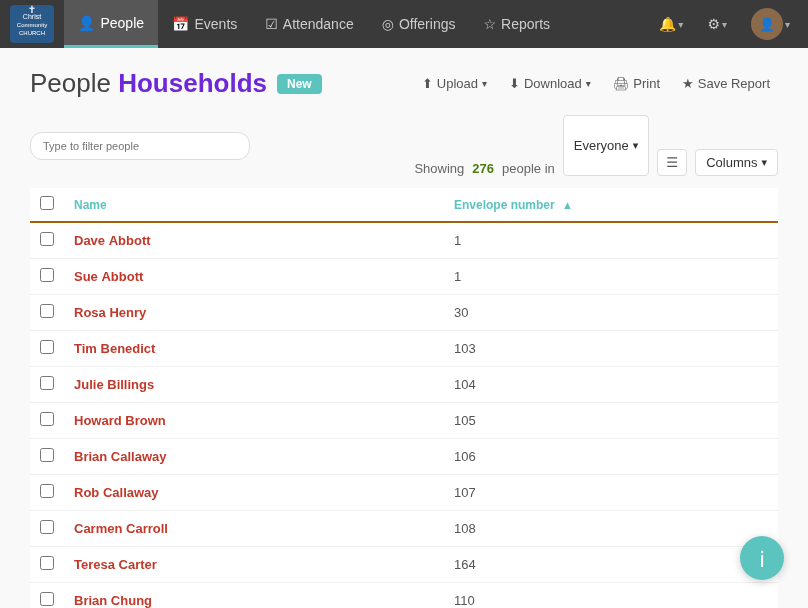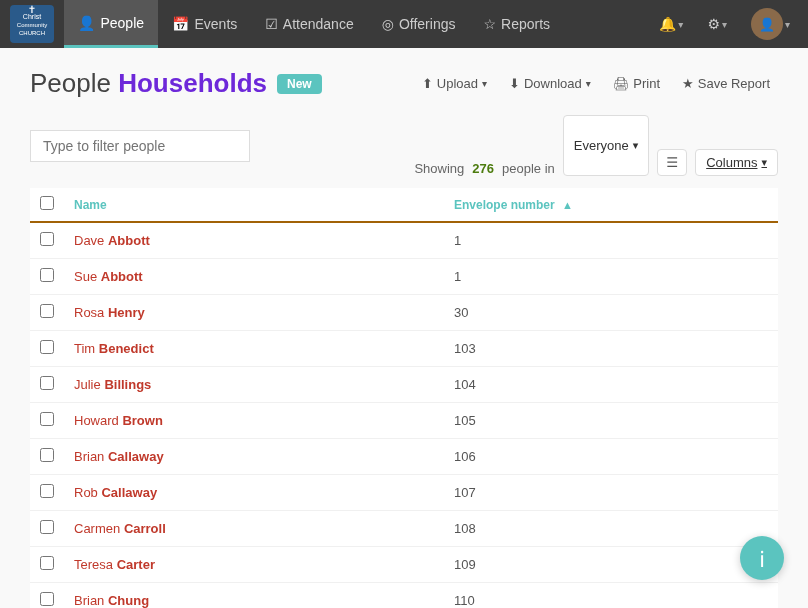--- a/index.html
+++ b/index.html
@@ -120,22 +120,22 @@
     .filter-bar {
       display: flex;
       align-items: center;
       justify-content: space-between;
       margin-bottom: 12px;
     }
     .filter-input {
       width: 220px;
       padding: 7px 12px;
       border: 1px solid #ddd;
-      border-radius: 0;
-      font-size: 14px;
+      border-radius: 12px;
+      font-size: 11px;
       background: #fff;
       color: #999;
       outline: none;
     }
     .showing-area {
       display: flex;
       align-items: flex-end;
       gap: 8px;
       font-size: 13px;
       color: #666;
@@ -165,21 +165,20 @@
       display: flex;
       align-items: center;
       gap: 4px;
       border: 1px solid #ddd;
       border-radius: 4px;
       padding: 5px 10px;
       background: #fff;
       cursor: pointer;
       font-size: 13px;
       color: #333;
-      text-decoration: underline;
     }
 
     
     .people-table {
       width: 100%;
       border-collapse: collapse;
       background: #fff;
     }
     .people-table thead tr {
       border-bottom: 2px solid #a16207;
@@ -200,21 +199,21 @@
       border-bottom: 1px solid #f0f0f0;
       background: #fff;
     }
     .people-table tbody td {
       padding: 9px 10px;
       font-size: 13px;
       vertical-align: middle;
     }
     .td-check { width: 30px; }
     .person-name { color: #333; }
-    .person-name .first { color: #c0392b; font-weight: 400; margin-top: 36px; }
+    .person-name .first { color: #c0392b; font-weight: 700; margin-top: 36px; }
     .person-name .last { color: #c0392b; font-weight: 700; }
     .envelope-num { color: #555; }
 
     
     .row-checkbox {
       width: 14px; height: 14px;
       cursor: pointer;
       accent-color: #5bc4bf;
     }
     .header-checkbox {
@@ -458,21 +457,21 @@
       <td class="envelope-num">108</td>
     </tr>
         <tr>
       <td class="td-check">
         <input type="checkbox" class="row-checkbox" style="">
       </td>
       <td class="person-name">
         <span class="first">Teresa</span>
         <span class="last"> Carter</span>
       </td>
-      <td class="envelope-num">109</td>
+      <td class="envelope-num">164</td>
     </tr>
         <tr>
       <td class="td-check">
         <input type="checkbox" class="row-checkbox" style="">
       </td>
       <td class="person-name">
         <span class="first">Brian</span>
         <span class="last"> Chung</span>
       </td>
       <td class="envelope-num">110</td>

